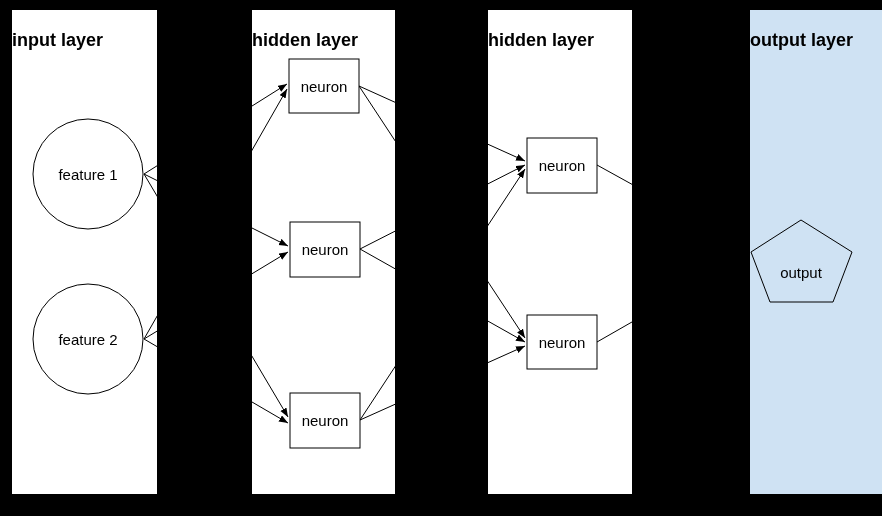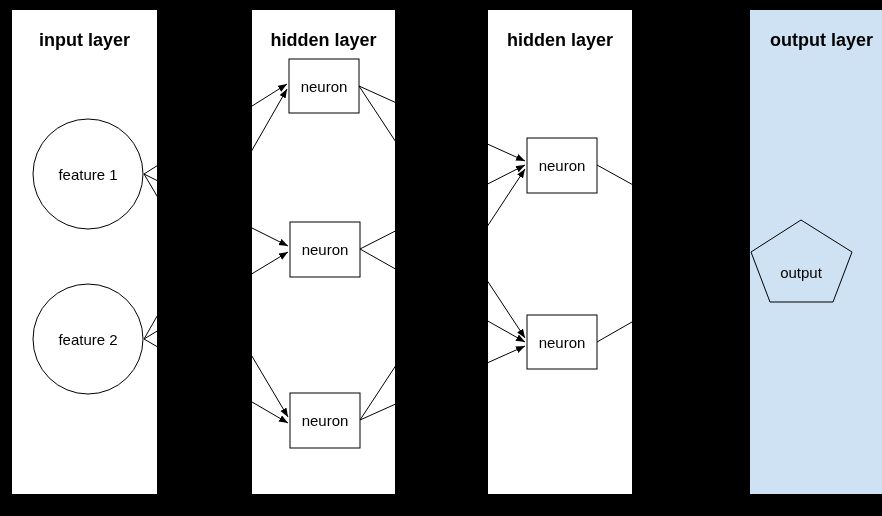--- a/index.html
+++ b/index.html
@@ -17,21 +17,21 @@
   .panel {
     position: absolute;
     top: 10px;
     height: 484px;
   }
   #panel-input  { left: 12px;  width: 145px; }
   #panel-h1     { left: 252px; width: 143px; }
   #panel-h2     { left: 488px; width: 144px; }
   #panel-out    { left: 750px; width: 143px; }
   .panel-title {
-    text-align: center;
+    text-align: left;
     padding-top: 21px;
     font-weight: bold;
     font-size: 18px;
     line-height: 1.1;
     color: #000000;
   }
   #net {
     position: absolute;
     left: 0;
     top: 0;

